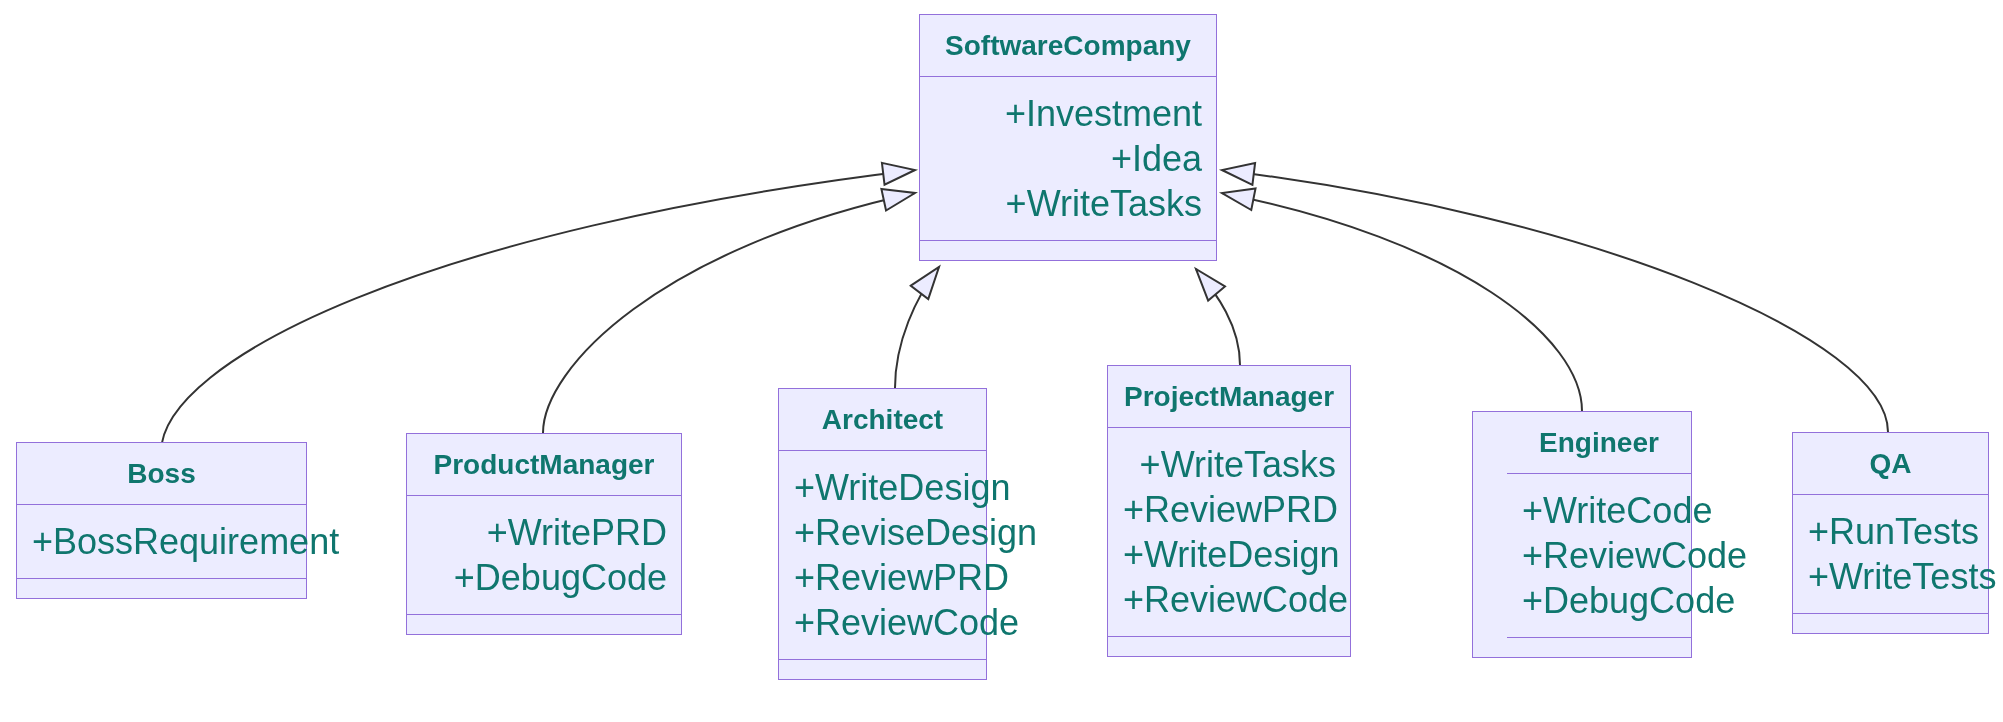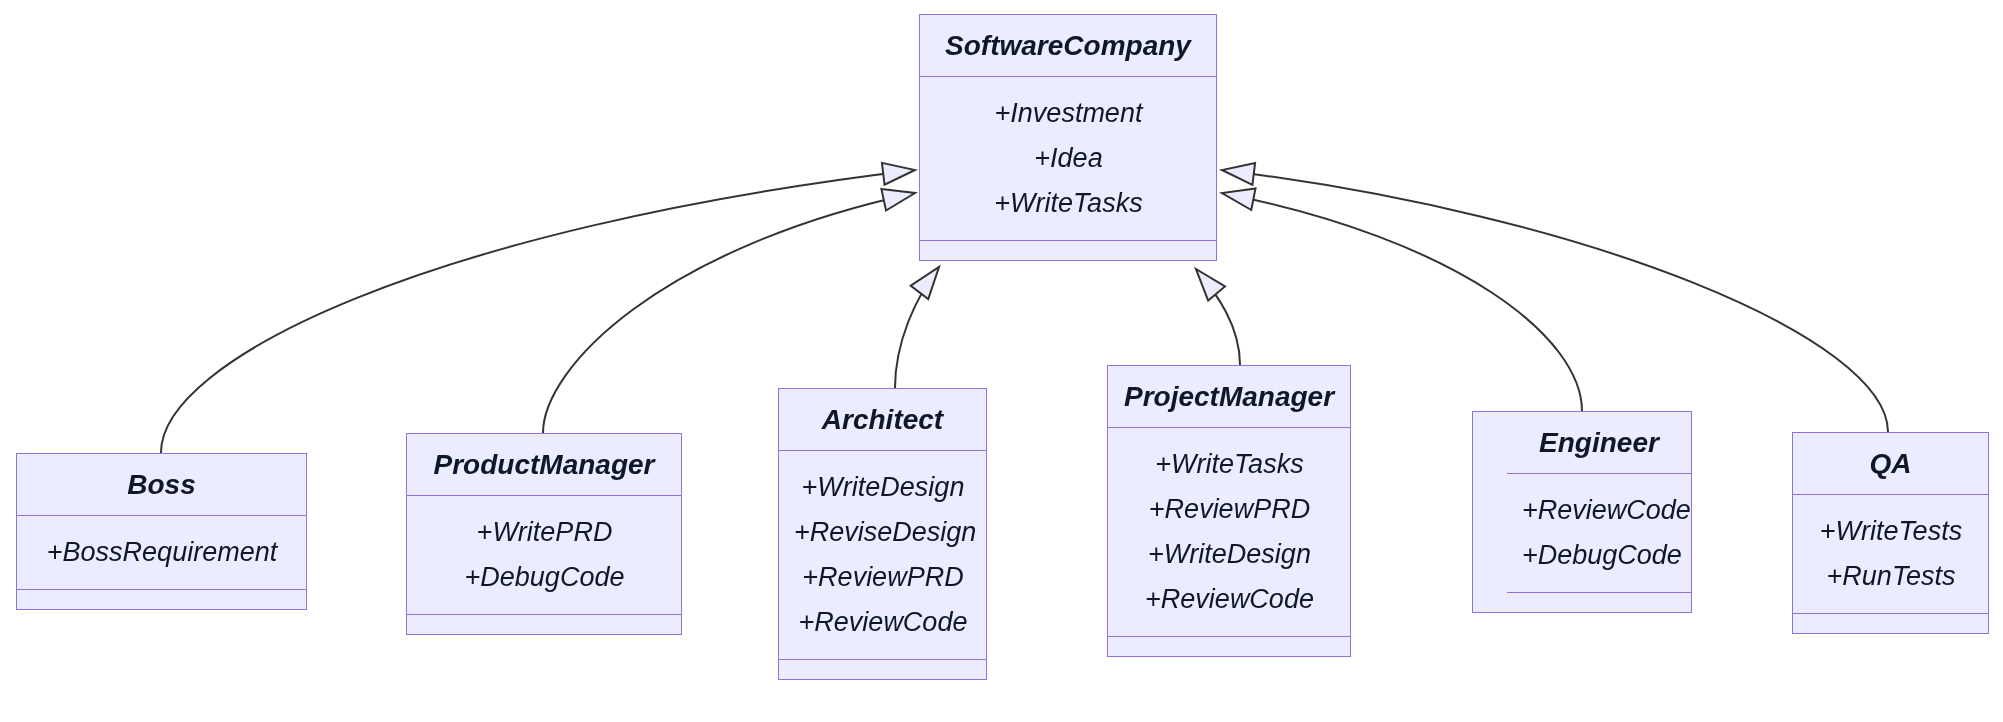--- a/index.html
+++ b/index.html
@@ -20,40 +20,39 @@
     left: 0;
     top: 0;
     width: 2003px;
     height: 722px;
   }
   .class-box {
     position: absolute;
     box-sizing: border-box;
     background: #ECECFF;
     border: 1.5px solid #9370DB;
-    color: #0f172a;
-    font-style: italic;
+    color: #0f766e;
   }
   .class-title {
     height: 61px;
     line-height: 61px;
     text-align: center;
     font-weight: bold;
     font-size: 28px;
     border-bottom: 1.5px solid #9370DB;
     white-space: nowrap;
   }
   .class-members {
     padding: 14px 14px 14px 15px;
   }
   .member {
     height: 45px;
     line-height: 45px;
-    font-size: 27px;
-    text-align: center;
+    font-size: 36px;
+    text-align: right;
     white-space: nowrap;
   }
   .class-footer {
     height: 19px;
     border-top: 1.5px solid #9370DB;
   }
 </style>
 </head>
 <body>
 
@@ -78,21 +77,21 @@
   <div class="class-box" style="left:919px; top:14px; width:298px;">
     <div class="class-title">SoftwareCompany</div>
     <div class="class-members">
       <div class="member">+Investment</div>
       <div class="member">+Idea</div>
       <div class="member">+WriteTasks</div>
     </div>
     <div class="class-footer"></div>
   </div>
 
-  <div class="class-box" style="left:16px; top:453px; width:291px;">
+  <div class="class-box" style="left:16px; top:442px; width:291px;">
     <div class="class-title">Boss</div>
     <div class="class-members">
       <div class="member">+BossRequirement</div>
     </div>
     <div class="class-footer"></div>
   </div>
 
   <div class="class-box" style="left:406px; top:433px; width:276px;">
     <div class="class-title">ProductManager</div>
     <div class="class-members">
@@ -120,28 +119,29 @@
       <div class="member">+ReviewPRD</div>
       <div class="member">+WriteDesign</div>
       <div class="member">+ReviewCode</div>
     </div>
     <div class="class-footer"></div>
   </div>
 
   <div class="class-box" style="left:1472px; top:411px; width:220px;padding-left:34px;">
     <div class="class-title">Engineer</div>
     <div class="class-members">
+      <div class="member">+WriteCode</div>
       <div class="member">+ReviewCode</div>
       <div class="member">+DebugCode</div>
     </div>
     <div class="class-footer"></div>
   </div>
 
   <div class="class-box" style="left:1792px; top:432px; width:197px;">
     <div class="class-title">QA</div>
     <div class="class-members">
+      <div class="member">+RunTests</div>
       <div class="member">+WriteTests</div>
-      <div class="member">+RunTests</div>
     </div>
     <div class="class-footer"></div>
   </div>
 
 </div>
 
 </body></html>

